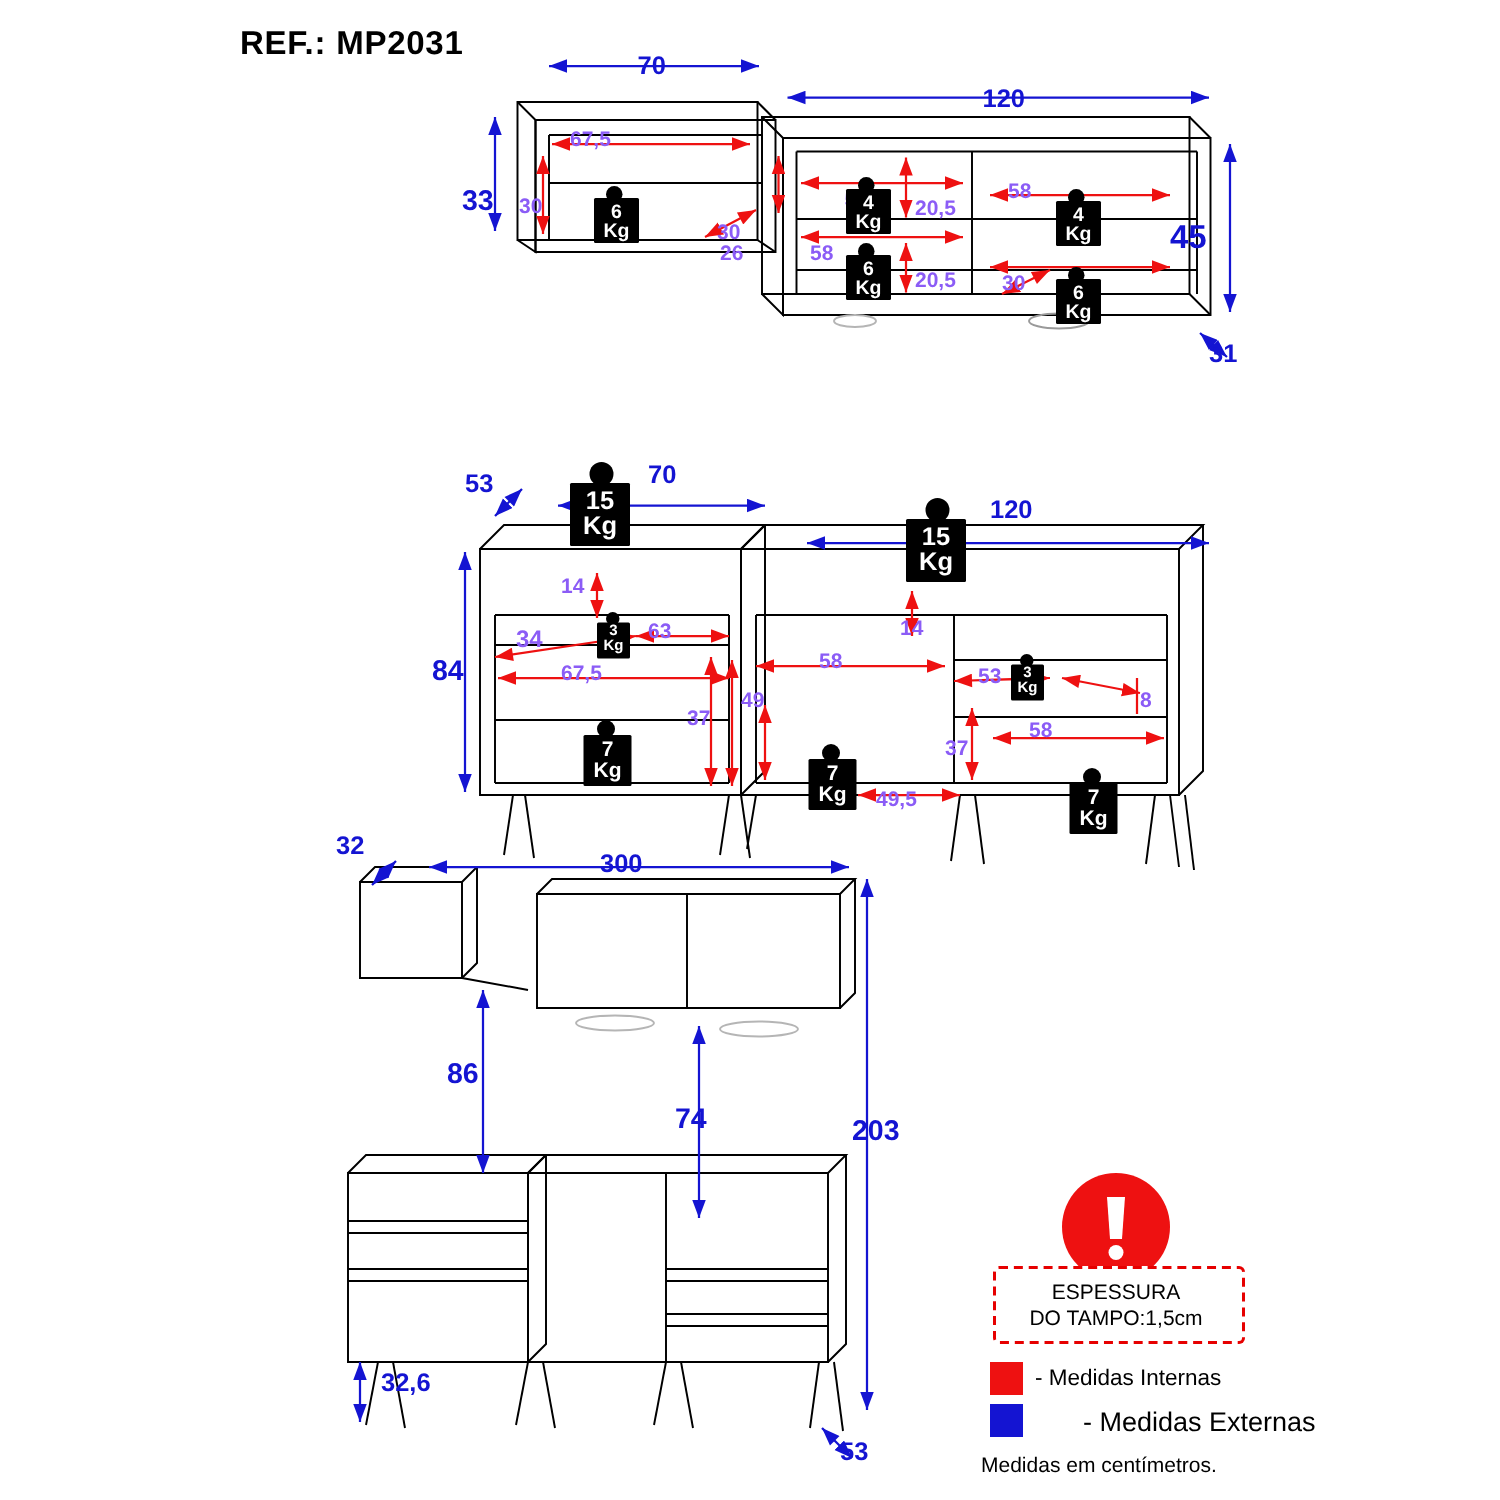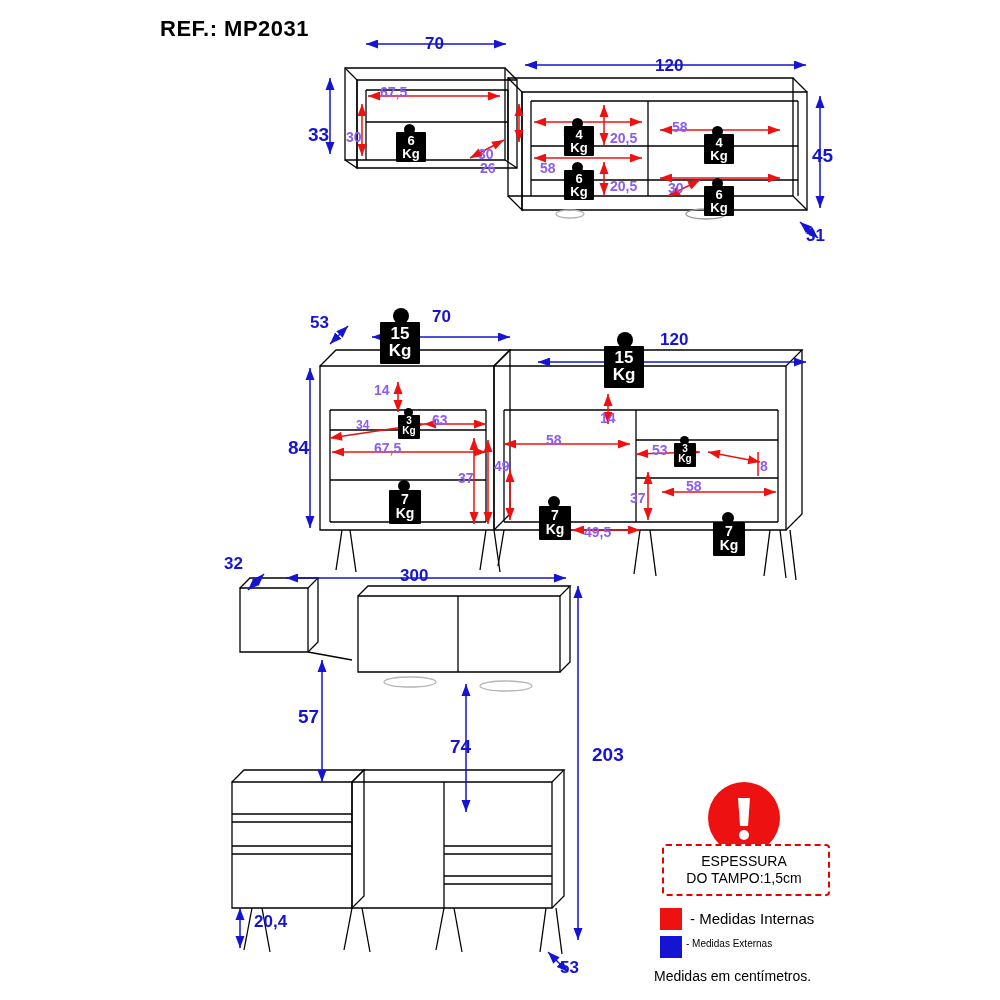--- a/index.html
+++ b/index.html
@@ -193,49 +193,49 @@
     <g>
       <circle cx="744" cy="818" r="36" fill="#ee1111"></circle>
       <path d="M738 798 L750 798 L748 826 L740 826 Z" fill="#ffffff"></path>
       <circle cx="744" cy="835" r="5" fill="#ffffff"></circle>
     </g>
   </svg>
 
   <div class="lbl blue" style="left:425px;top:34px;font-size:17px;">70</div>
   <div class="lbl blue" style="left:655px;top:56px;font-size:17px;">120</div>
   <div class="lbl blue" style="left:308px;top:124px;font-size:19px;">33</div>
-  <div class="lbl blue" style="left:812px;top:145px;font-size:19px;">45</div>
+  <div class="lbl blue" style="left:780px;top:145px;font-size:22px;">45</div>
   <div class="lbl blue" style="left:806px;top:226px;font-size:17px;">31</div>
 
   <div class="lbl blue" style="left:310px;top:313px;font-size:17px;">53</div>
   <div class="lbl blue" style="left:432px;top:307px;font-size:17px;">70</div>
   <div class="lbl blue" style="left:660px;top:330px;font-size:17px;">120</div>
   <div class="lbl blue" style="left:288px;top:437px;font-size:19px;">84</div>
 
   <div class="lbl blue" style="left:224px;top:554px;font-size:17px;">32</div>
   <div class="lbl blue" style="left:400px;top:566px;font-size:17px;">300</div>
-  <div class="lbl blue" style="left:298px;top:706px;font-size:19px;">57</div>
+  <div class="lbl blue" style="left:298px;top:706px;font-size:19px;">86</div>
   <div class="lbl blue" style="left:450px;top:736px;font-size:19px;">74</div>
-  <div class="lbl blue" style="left:568px;top:744px;font-size:19px;margin-left:24px;">203</div>
-  <div class="lbl blue" style="left:254px;top:912px;font-size:17px;">20,4</div>
+  <div class="lbl blue" style="left:568px;top:744px;font-size:19px;">203</div>
+  <div class="lbl blue" style="left:254px;top:912px;font-size:17px;">32,6</div>
   <div class="lbl blue" style="left:560px;top:958px;font-size:17px;">53</div>
 
   <div class="lbl red" style="left:380px;top:84px;font-size:14px;">67,5</div>
   <div class="lbl red" style="left:346px;top:129px;font-size:14px;">30</div>
   <div class="lbl red" style="left:478px;top:146px;font-size:14px;">30</div>
   <div class="lbl red" style="left:480px;top:112px;font-size:14px;margin-top:48px;">26</div>
   <div class="lbl red" style="left:563px;top:124px;font-size:14px;">58</div>
   <div class="lbl red" style="left:610px;top:130px;font-size:14px;">20,5</div>
   <div class="lbl red" style="left:672px;top:119px;font-size:14px;">58</div>
   <div class="lbl red" style="left:610px;top:178px;font-size:14px;">20,5</div>
   <div class="lbl red" style="left:540px;top:160px;font-size:14px;">58</div>
   <div class="lbl red" style="left:668px;top:180px;font-size:14px;">30</div>
 
   <div class="lbl red" style="left:374px;top:382px;font-size:14px;">14</div>
-  <div class="lbl red" style="left:356px;top:418px;font-size:12px;text-align:right;">34</div>
+  <div class="lbl red" style="left:344px;top:418px;font-size:16px;text-align:right;">34</div>
   <div class="lbl red" style="left:432px;top:412px;font-size:14px;">63</div>
   <div class="lbl red" style="left:374px;top:440px;font-size:14px;">67,5</div>
   <div class="lbl red" style="left:458px;top:470px;font-size:14px;">37</div>
   <div class="lbl red" style="left:546px;top:432px;font-size:14px;">58</div>
   <div class="lbl red" style="left:494px;top:458px;font-size:14px;">49</div>
   <div class="lbl red" style="left:584px;top:524px;font-size:14px;">49,5</div>
   <div class="lbl red" style="left:600px;top:410px;font-size:14px;">14</div>
   <div class="lbl red" style="left:652px;top:442px;font-size:14px;">53</div>
   <div class="lbl red" style="left:760px;top:458px;font-size:14px;">8</div>
   <div class="lbl red" style="left:630px;top:490px;font-size:14px;">37</div>
@@ -301,16 +301,16 @@
     <span>7</span><br><span>Kg</span>
   </div>
 
   <div class="warnbox" style="left:662px;top:844px;width:164px;height:48px;"></div>
   <div class="warn-txt" style="left:666px;top:853px;width:156px;">ESPESSURA</div>
   <div class="warn-txt" style="left:666px;top:870px;width:156px;"><span>DO TAMPO:</span><span>1,5cm</span></div>
 
   <div class="legend-sq" style="left:660px;top:908px;background:#ee1111;"></div>
   <div class="note" style="left:690px;top:910px;font-size:15px;">- Medidas Internas</div>
   <div class="legend-sq" style="left:660px;top:936px;background:#1414d2;"></div>
-  <div class="note" style="left:686px;top:938px;font-size:10px;">- Medidas Externas</div>
+  <div class="note" style="left:722px;top:938px;font-size:18px;">- Medidas Externas</div>
   <div class="note" style="left:654px;top:968px;font-size:14px;">Medidas em centímetros.</div>
 
 </div>
 
 </body></html>

